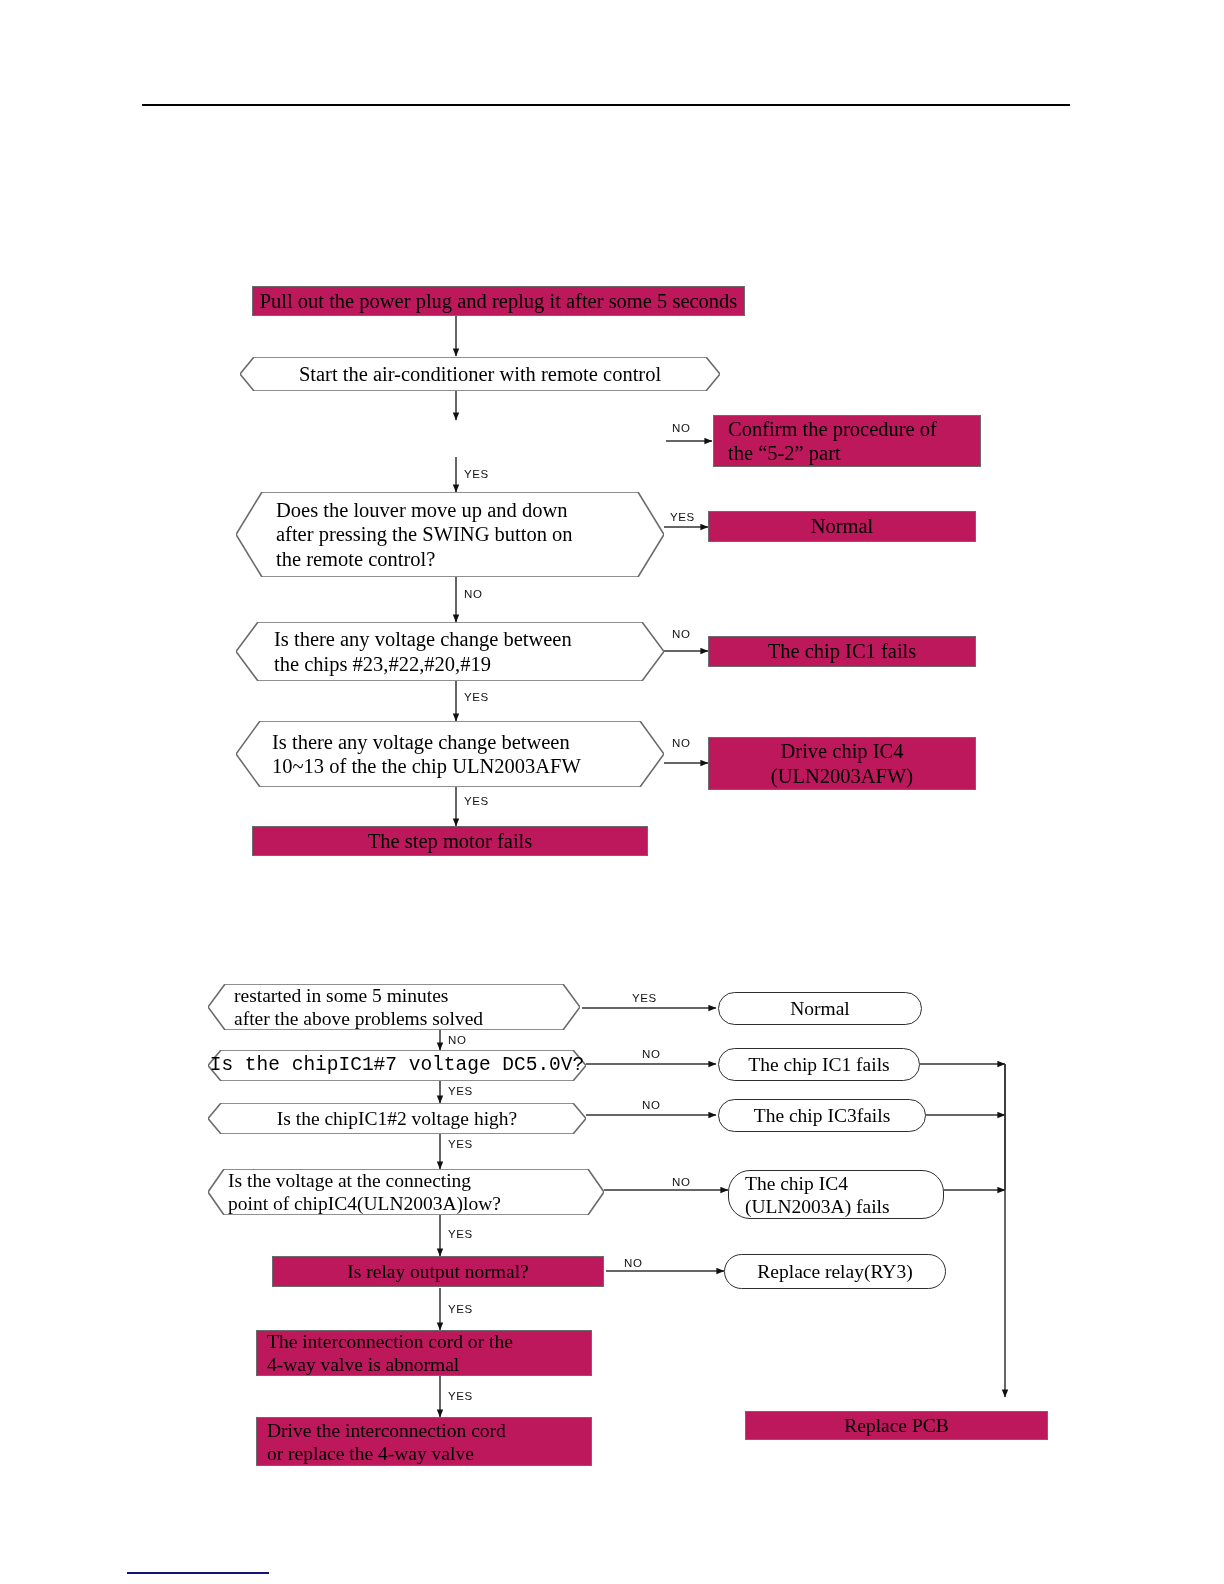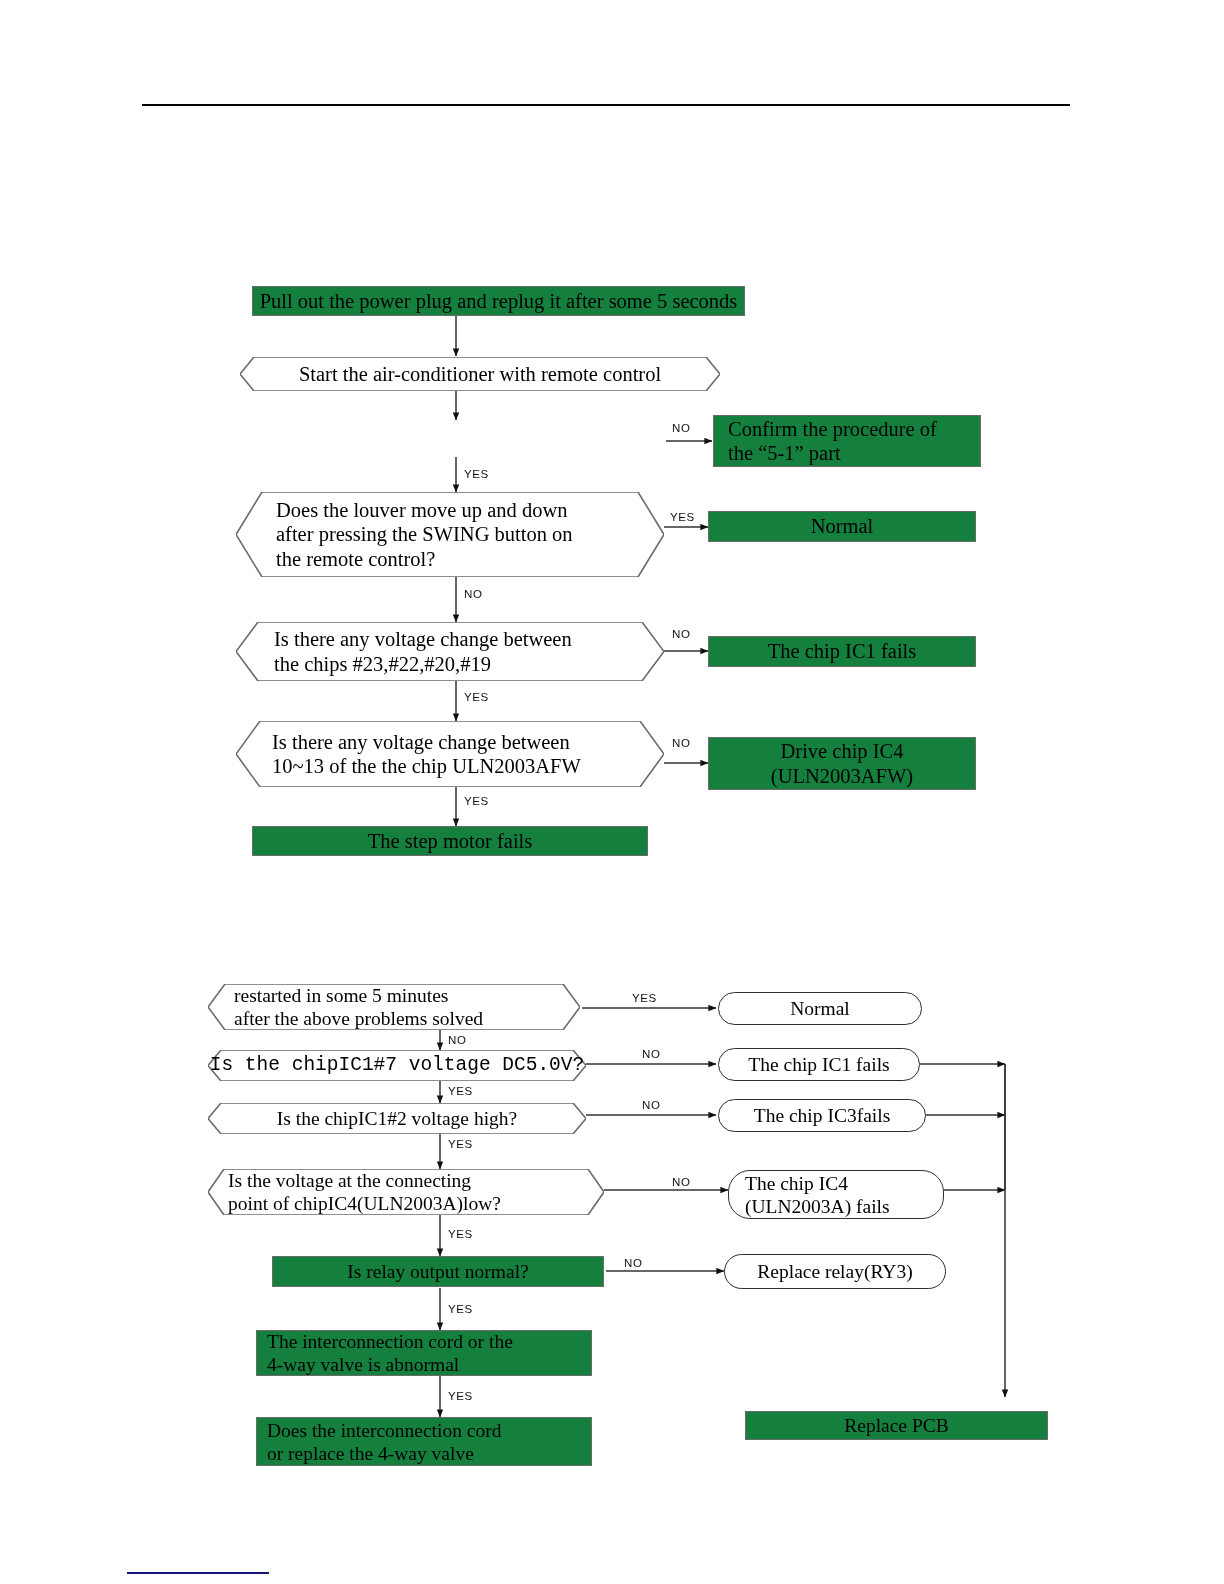--- a/index.html
+++ b/index.html
@@ -17,21 +17,21 @@
   
   .wires{position:absolute;left:0;top:0;width:1224px;height:1584px;
          pointer-events:none;}
 
   
   .node{position:absolute;box-sizing:border-box;display:flex;
         align-items:center;color:#000;}
   .node .txt{display:block;width:100%;line-height:1.18;}
 
   
-  .rect{border:1.4px solid #6b6b6b;background:#15803d;}
+  .rect{border:1.4px solid #6b6b6b;background:#be185d;}
 
   
   .pill{border:1.6px solid #2e2e2e;background:#fff;border-radius:22px;}
 
   
   .hex{background:#fff;}
   .hex > .hexbg{position:absolute;left:0;top:0;width:100%;height:100%;}
   .hex > .txtwrap{position:relative;z-index:2;width:100%;}
 
   .center{justify-content:center;text-align:center;}
@@ -107,21 +107,21 @@
     </svg>
     <div class="txtwrap">
         <span class="txt">Start the air-conditioner with remote control</span>
       </div>
   </div>
 
 
   <div class="node rect left fs20" style="left:713px;top:415px;width:268px;height:52px;padding:2px 0 2px 14px;">
     <div style="width:100%;">
       <span class="txt">Confirm the procedure of</span>
-      <span class="txt">the “5-1” part</span>
+      <span class="txt">the “5-2” part</span>
     </div>
   </div>
 
   <div class="node hex left fs20" style="left:236px;top:492px;width:428px;height:85px;padding-left:40px;">
     <svg class="hexbg" viewBox="0 0 428 85" preserveAspectRatio="none">
       <polygon points="26,0 402,0 428,42.5 402,85 26,85 0,42.5" fill="#fff" stroke="#6b6b6b" stroke-width="1.6" vector-effect="non-scaling-stroke"></polygon>
     </svg>
     <div class="txtwrap">
       <span class="txt">Does the louver move up and down</span>
       <span class="txt">after pressing the SWING button on</span>
@@ -244,21 +244,21 @@
 
   <div class="node rect left fs19" style="left:256px;top:1330px;width:336px;height:46px;padding-left:10px;">
     <div style="width:100%;">
       <span class="txt">The interconnection cord or the</span>
       <span class="txt">4-way valve is abnormal</span>
     </div>
   </div>
 
   <div class="node rect left fs19" style="left:256px;top:1417px;width:336px;height:49px;padding-left:10px;">
     <div style="width:100%;">
-      <span class="txt">Does the interconnection cord</span>
+      <span class="txt">Drive the interconnection cord</span>
       <span class="txt">or replace the 4-way valve</span>
     </div>
   </div>
 
   <div class="node rect center fs19" style="left:745px;top:1399px;width:303px;height:29px;margin-top:12px;">
     <span class="txt">Replace PCB</span>
   </div>
 
   <span class="elabel" style="left:632px;top:992px;">YES</span>
   <span class="elabel" style="left:448px;top:1034px;">NO</span>

